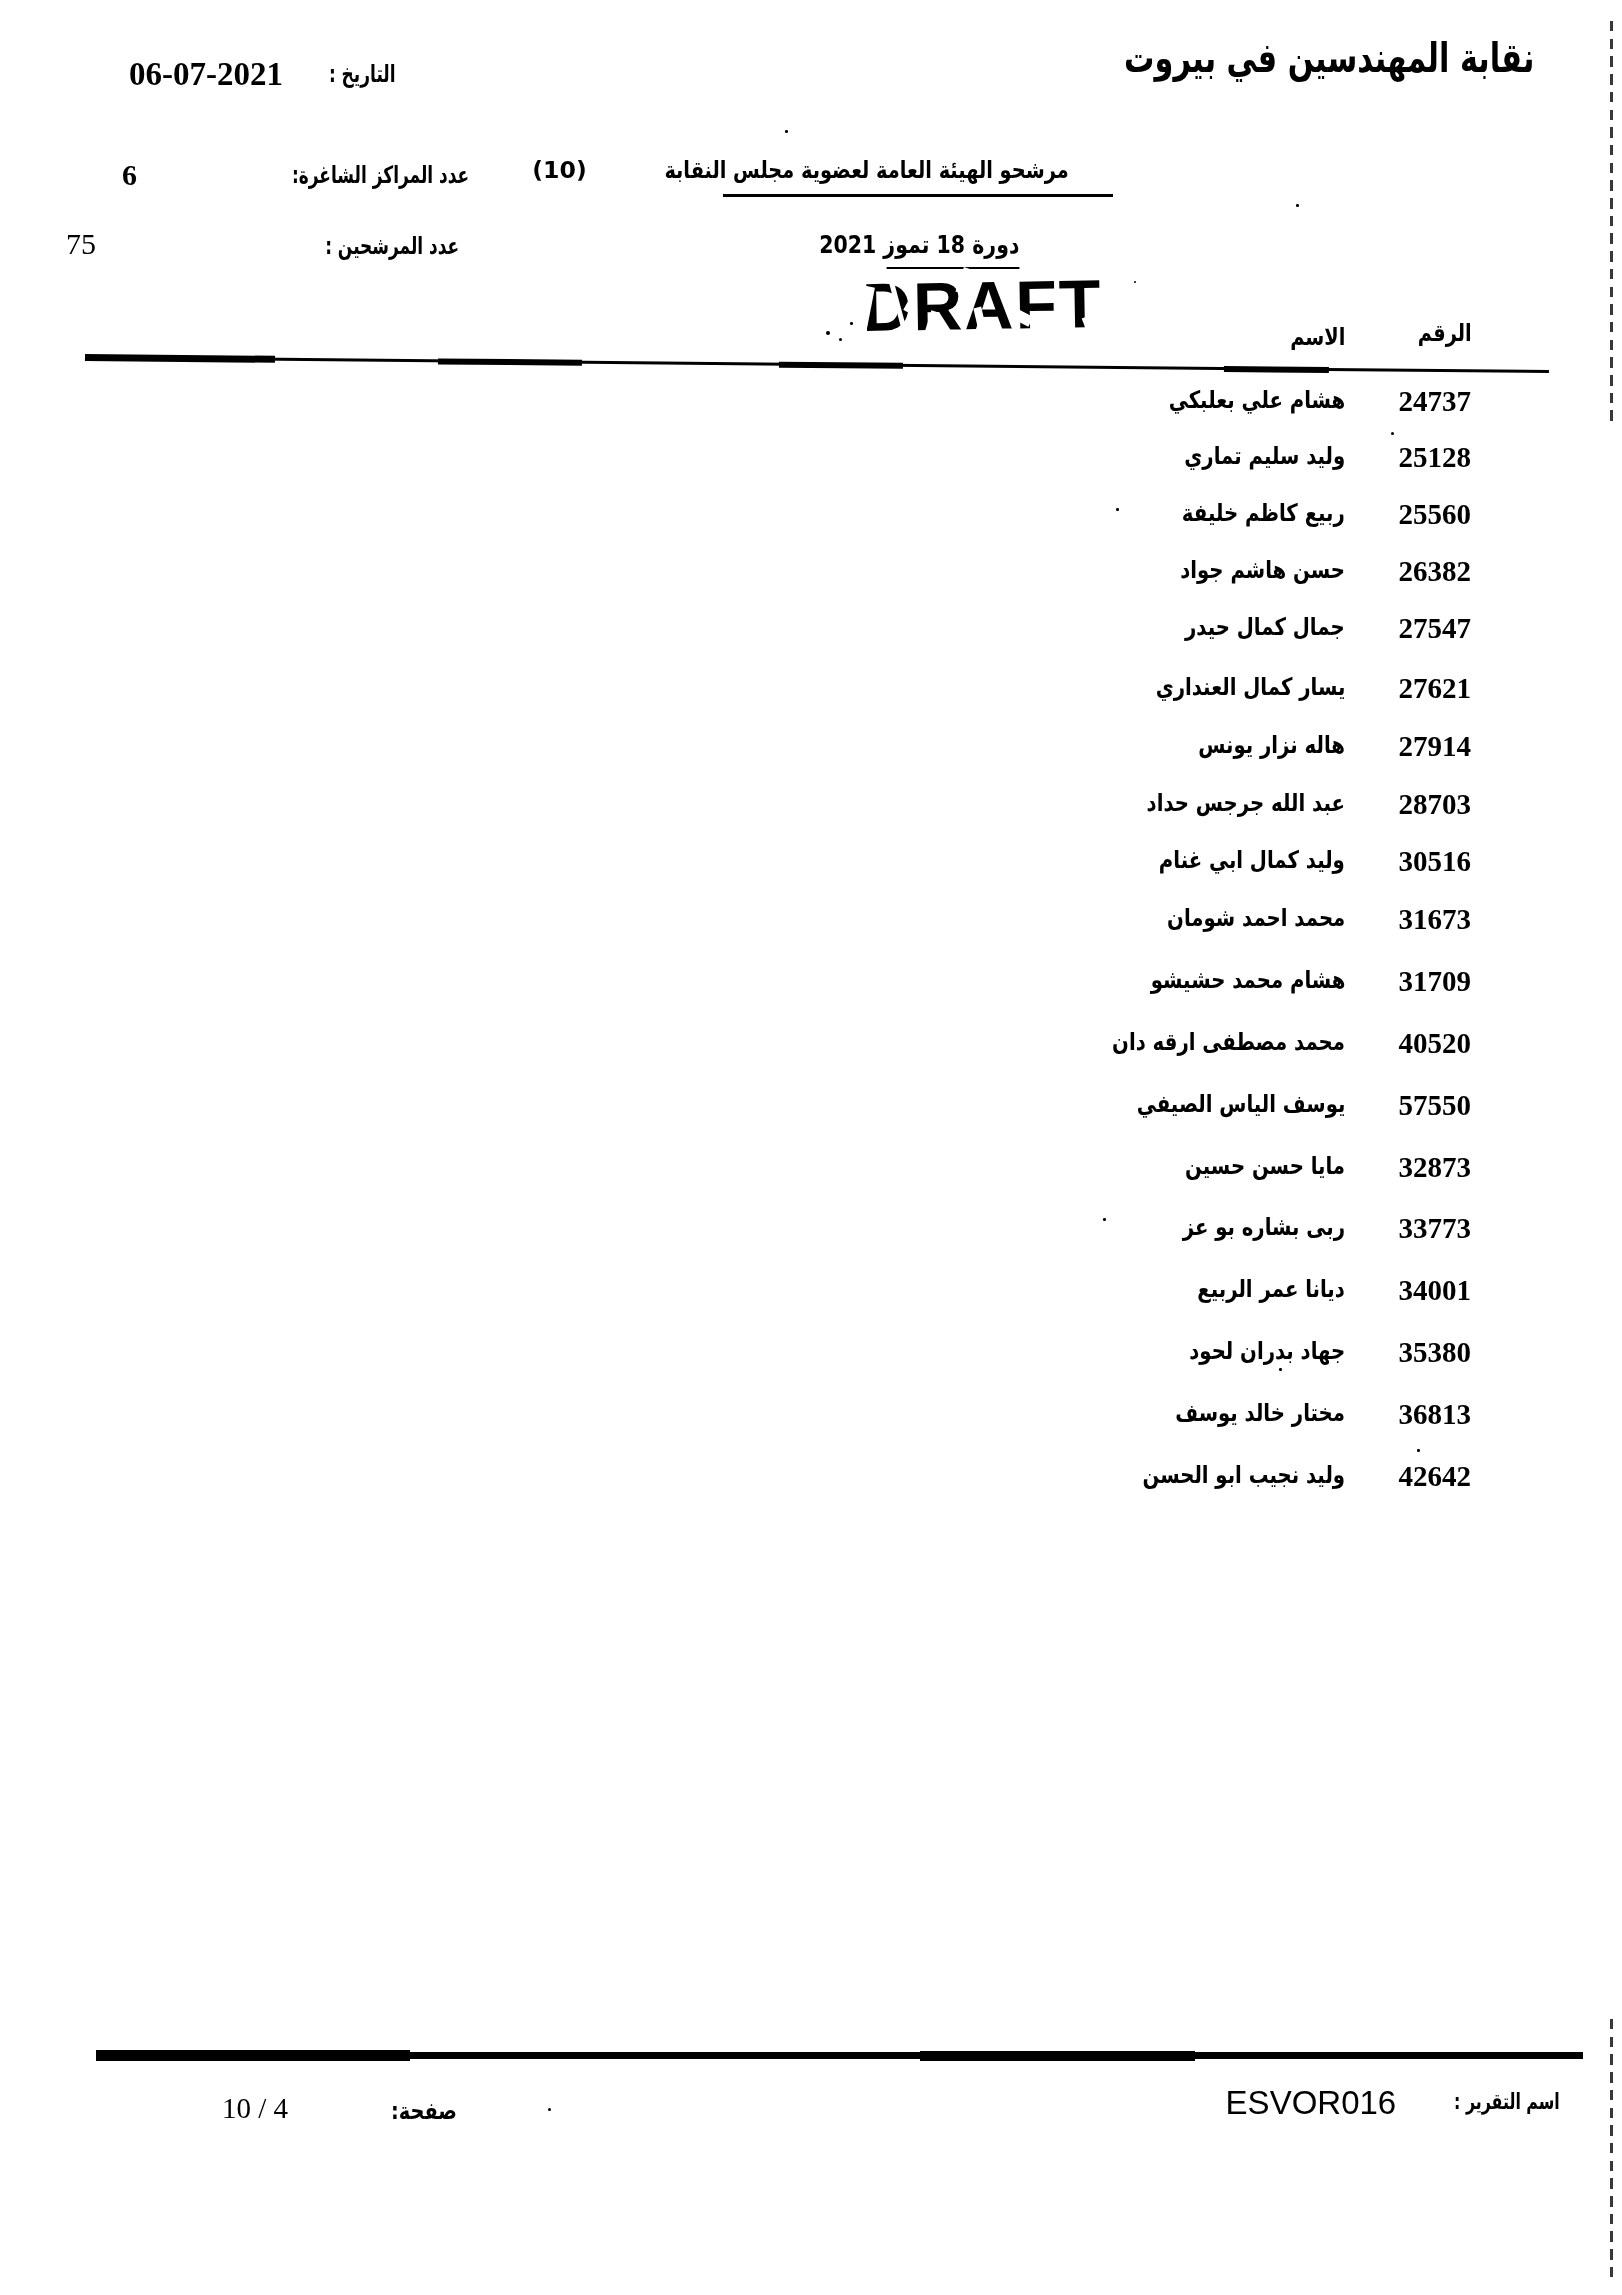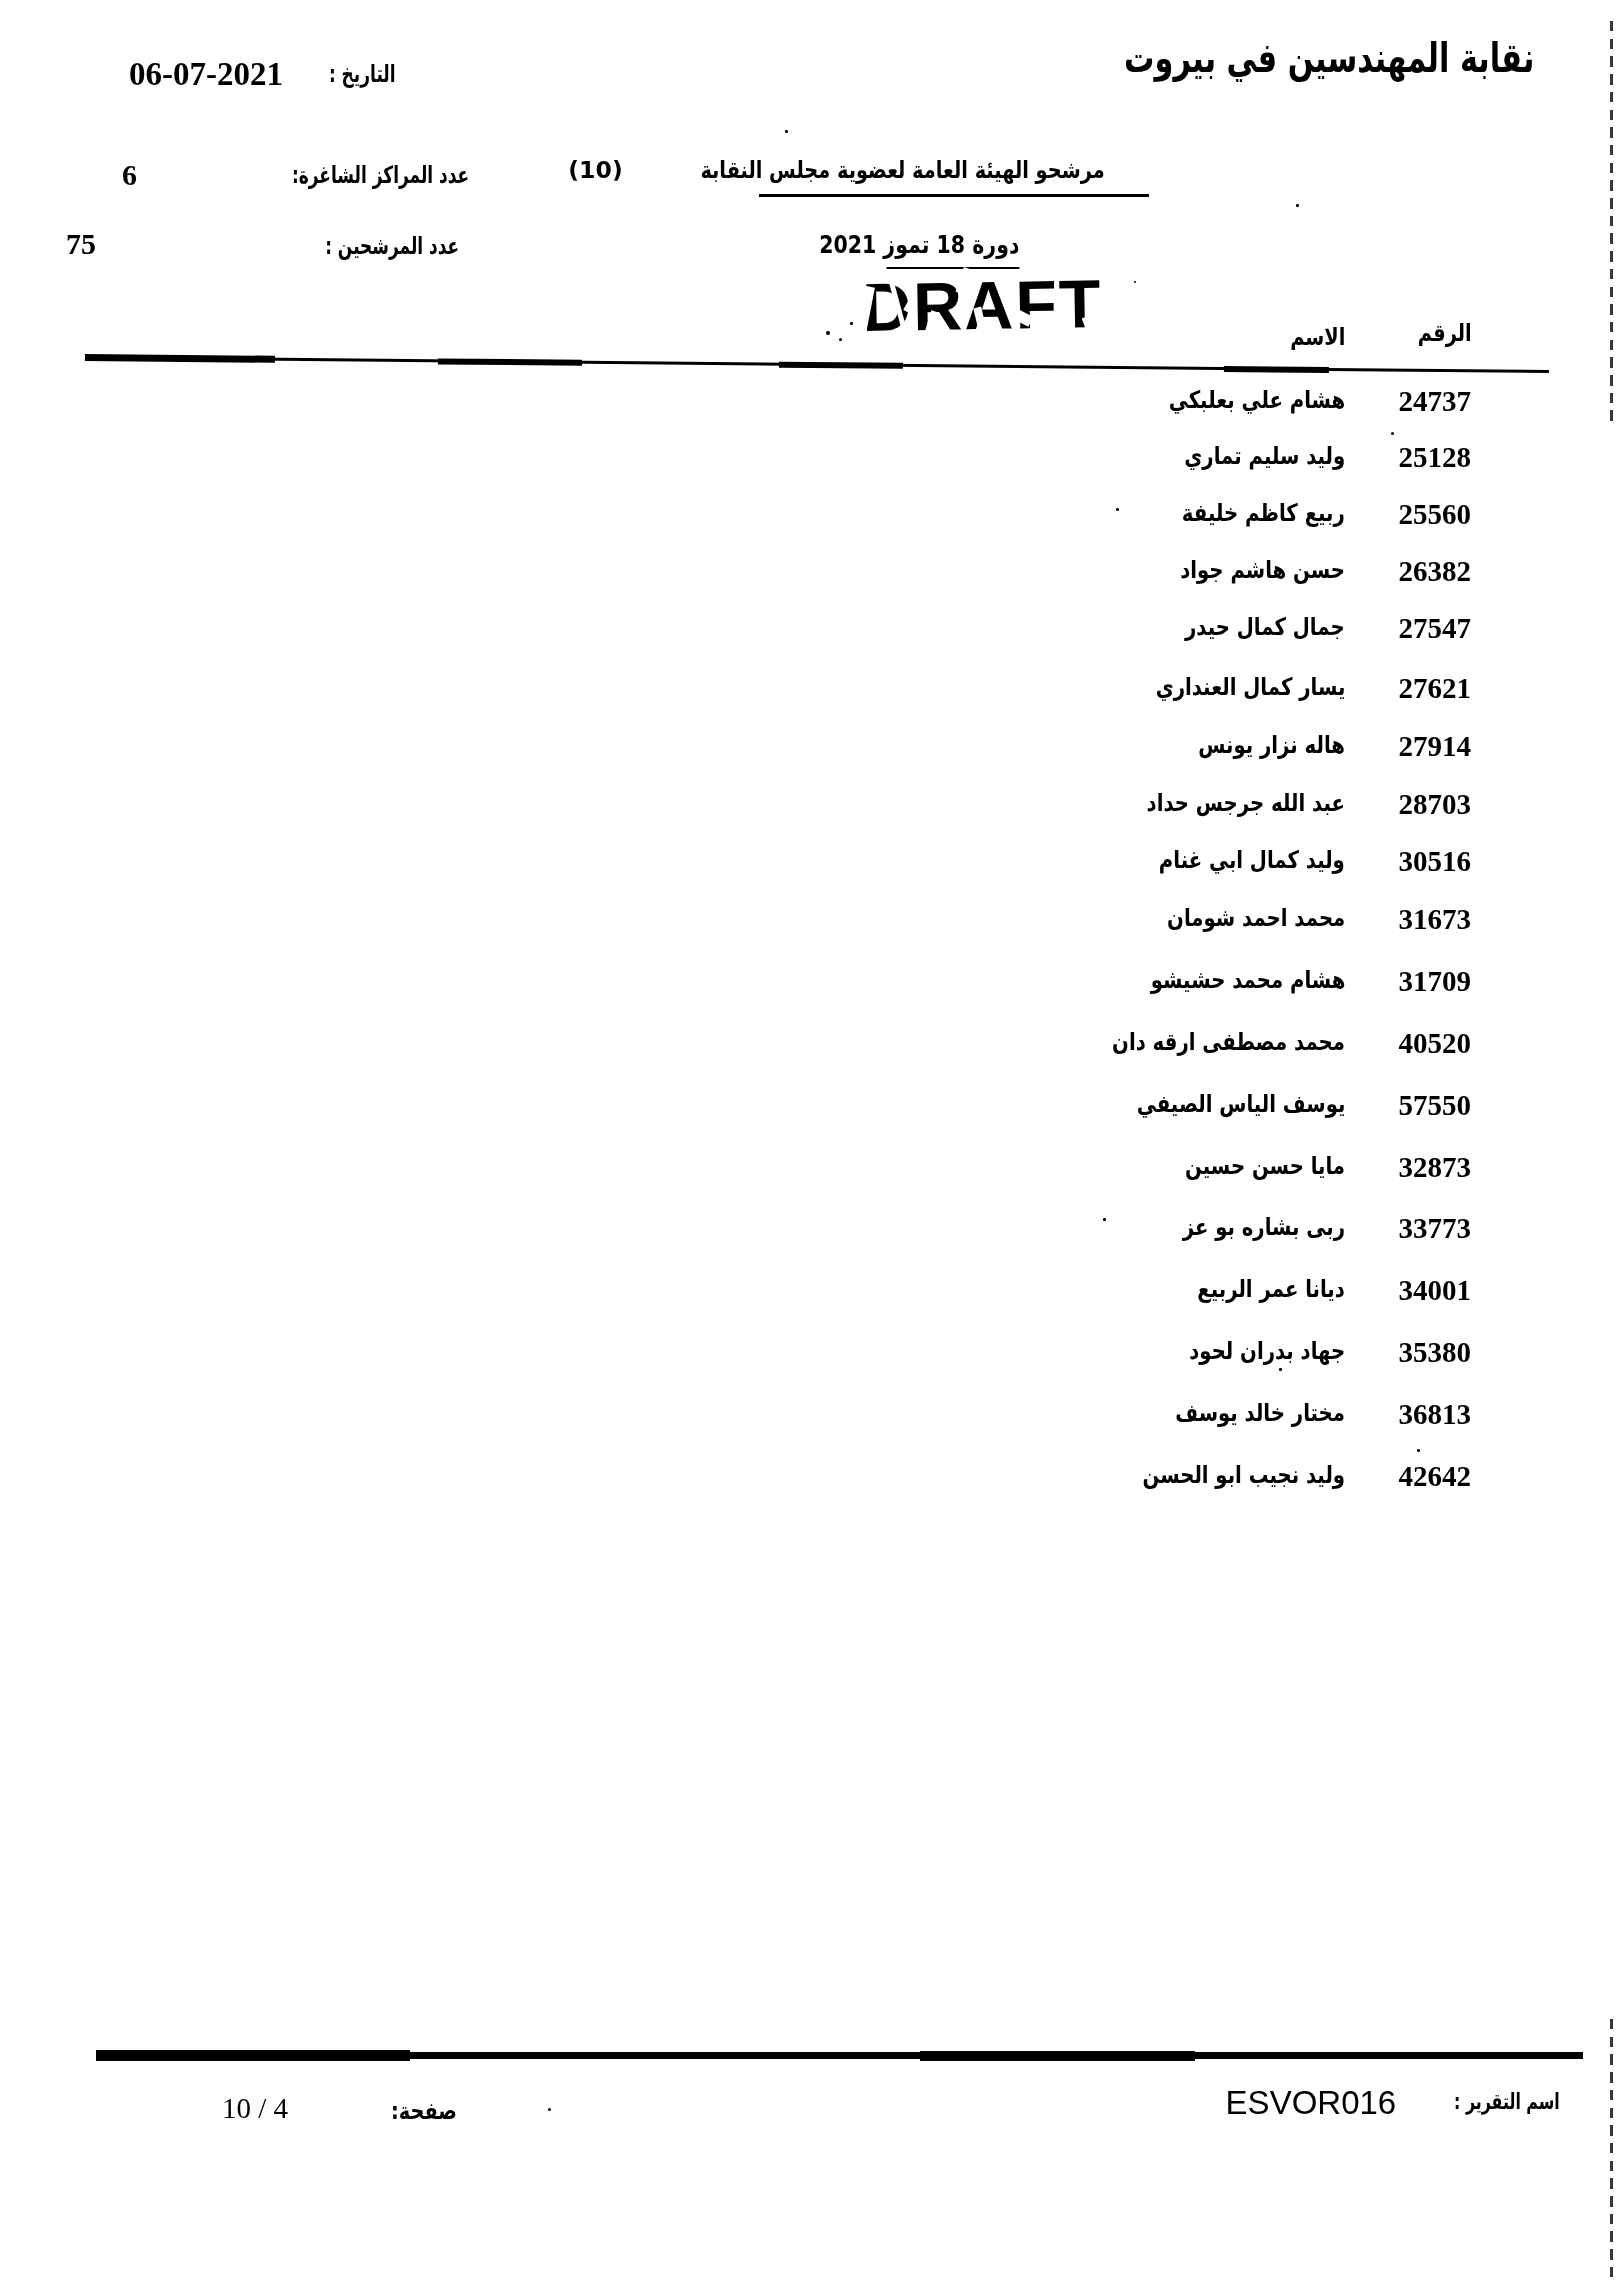--- a/index.html
+++ b/index.html
@@ -22,24 +22,24 @@
   #org-title{right:88px;top:35px;font-size:37px;transform:scale(.82,1.1);transform-origin:100% 0;}
 
   
   #date-value{left:129px;top:58px;font-size:33px;font-weight:bold;text-align:right;}
   #date-label{right:1226px;top:60px;font-size:23.6px;}
 
   
   #vacancies-label{right:1153px;top:161px;font-size:23.6px;}
   #vacancies-value{left:122px;top:160px;font-size:30px;font-weight:bold;}
   #candidates-label{right:1163px;top:232px;font-size:23.6px;}
-  #candidates-value{left:66px;top:229px;font-size:30px;font-weight:bold;}
-
-  
-  #list-title{left:759px;top:156px;width:390px;text-align:center;font-size:23.6px;
+  #candidates-value{left:66px;top:229px;font-size:30px;font-weight:normal;}
+
+  
+  #list-title{left:723px;top:156px;width:390px;text-align:center;font-size:23.6px;
               border-bottom:3.3px solid #000;padding-bottom:9.2px;}
   #list-title .t-num-suffix{margin-right:25px;}
   #session-line{left:872px;top:230px;width:162px;text-align:center;font-size:25px;
                 border-bottom:2.6px solid #000;padding-bottom:6.5px;}
 
   
   #draft-stamp{left:862px;top:271px;width:243px;height:73px;transform:rotate(-1deg);}
   #draft-stamp .stamp-text{
     font-family:"Liberation Sans",sans-serif;font-weight:bold;font-size:68px;
     line-height:68px;letter-spacing:2px;color:#000;

